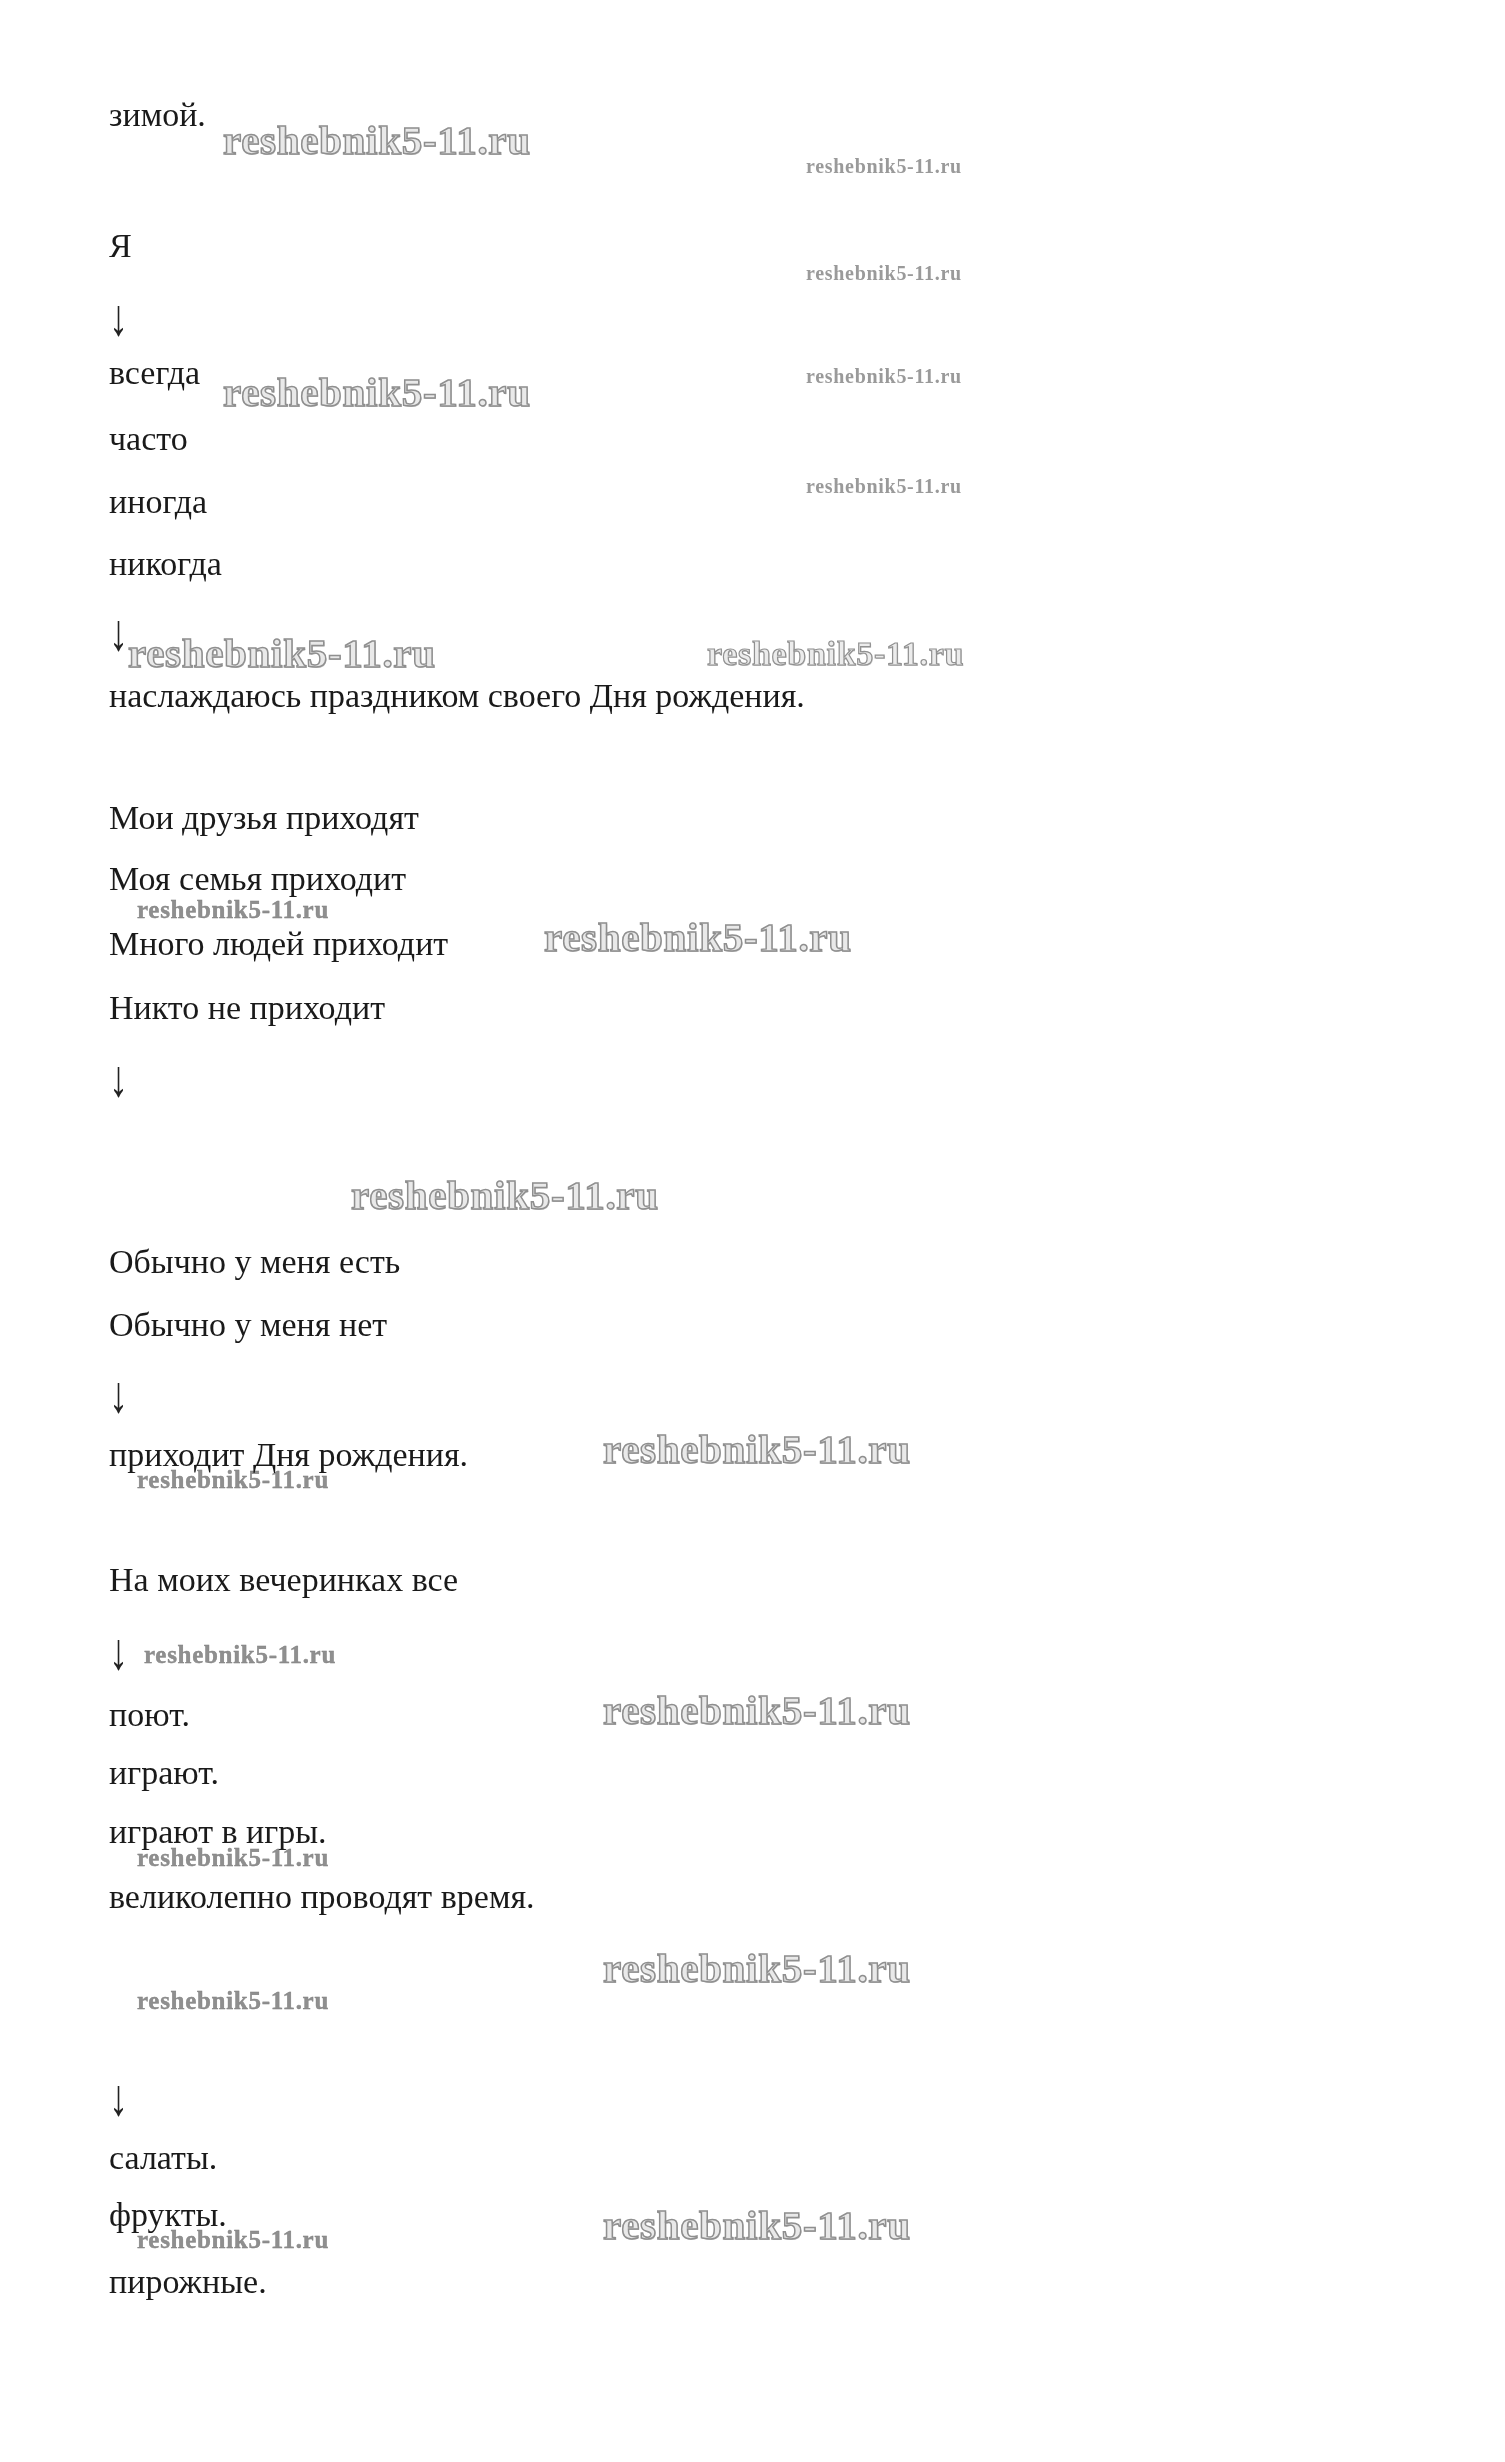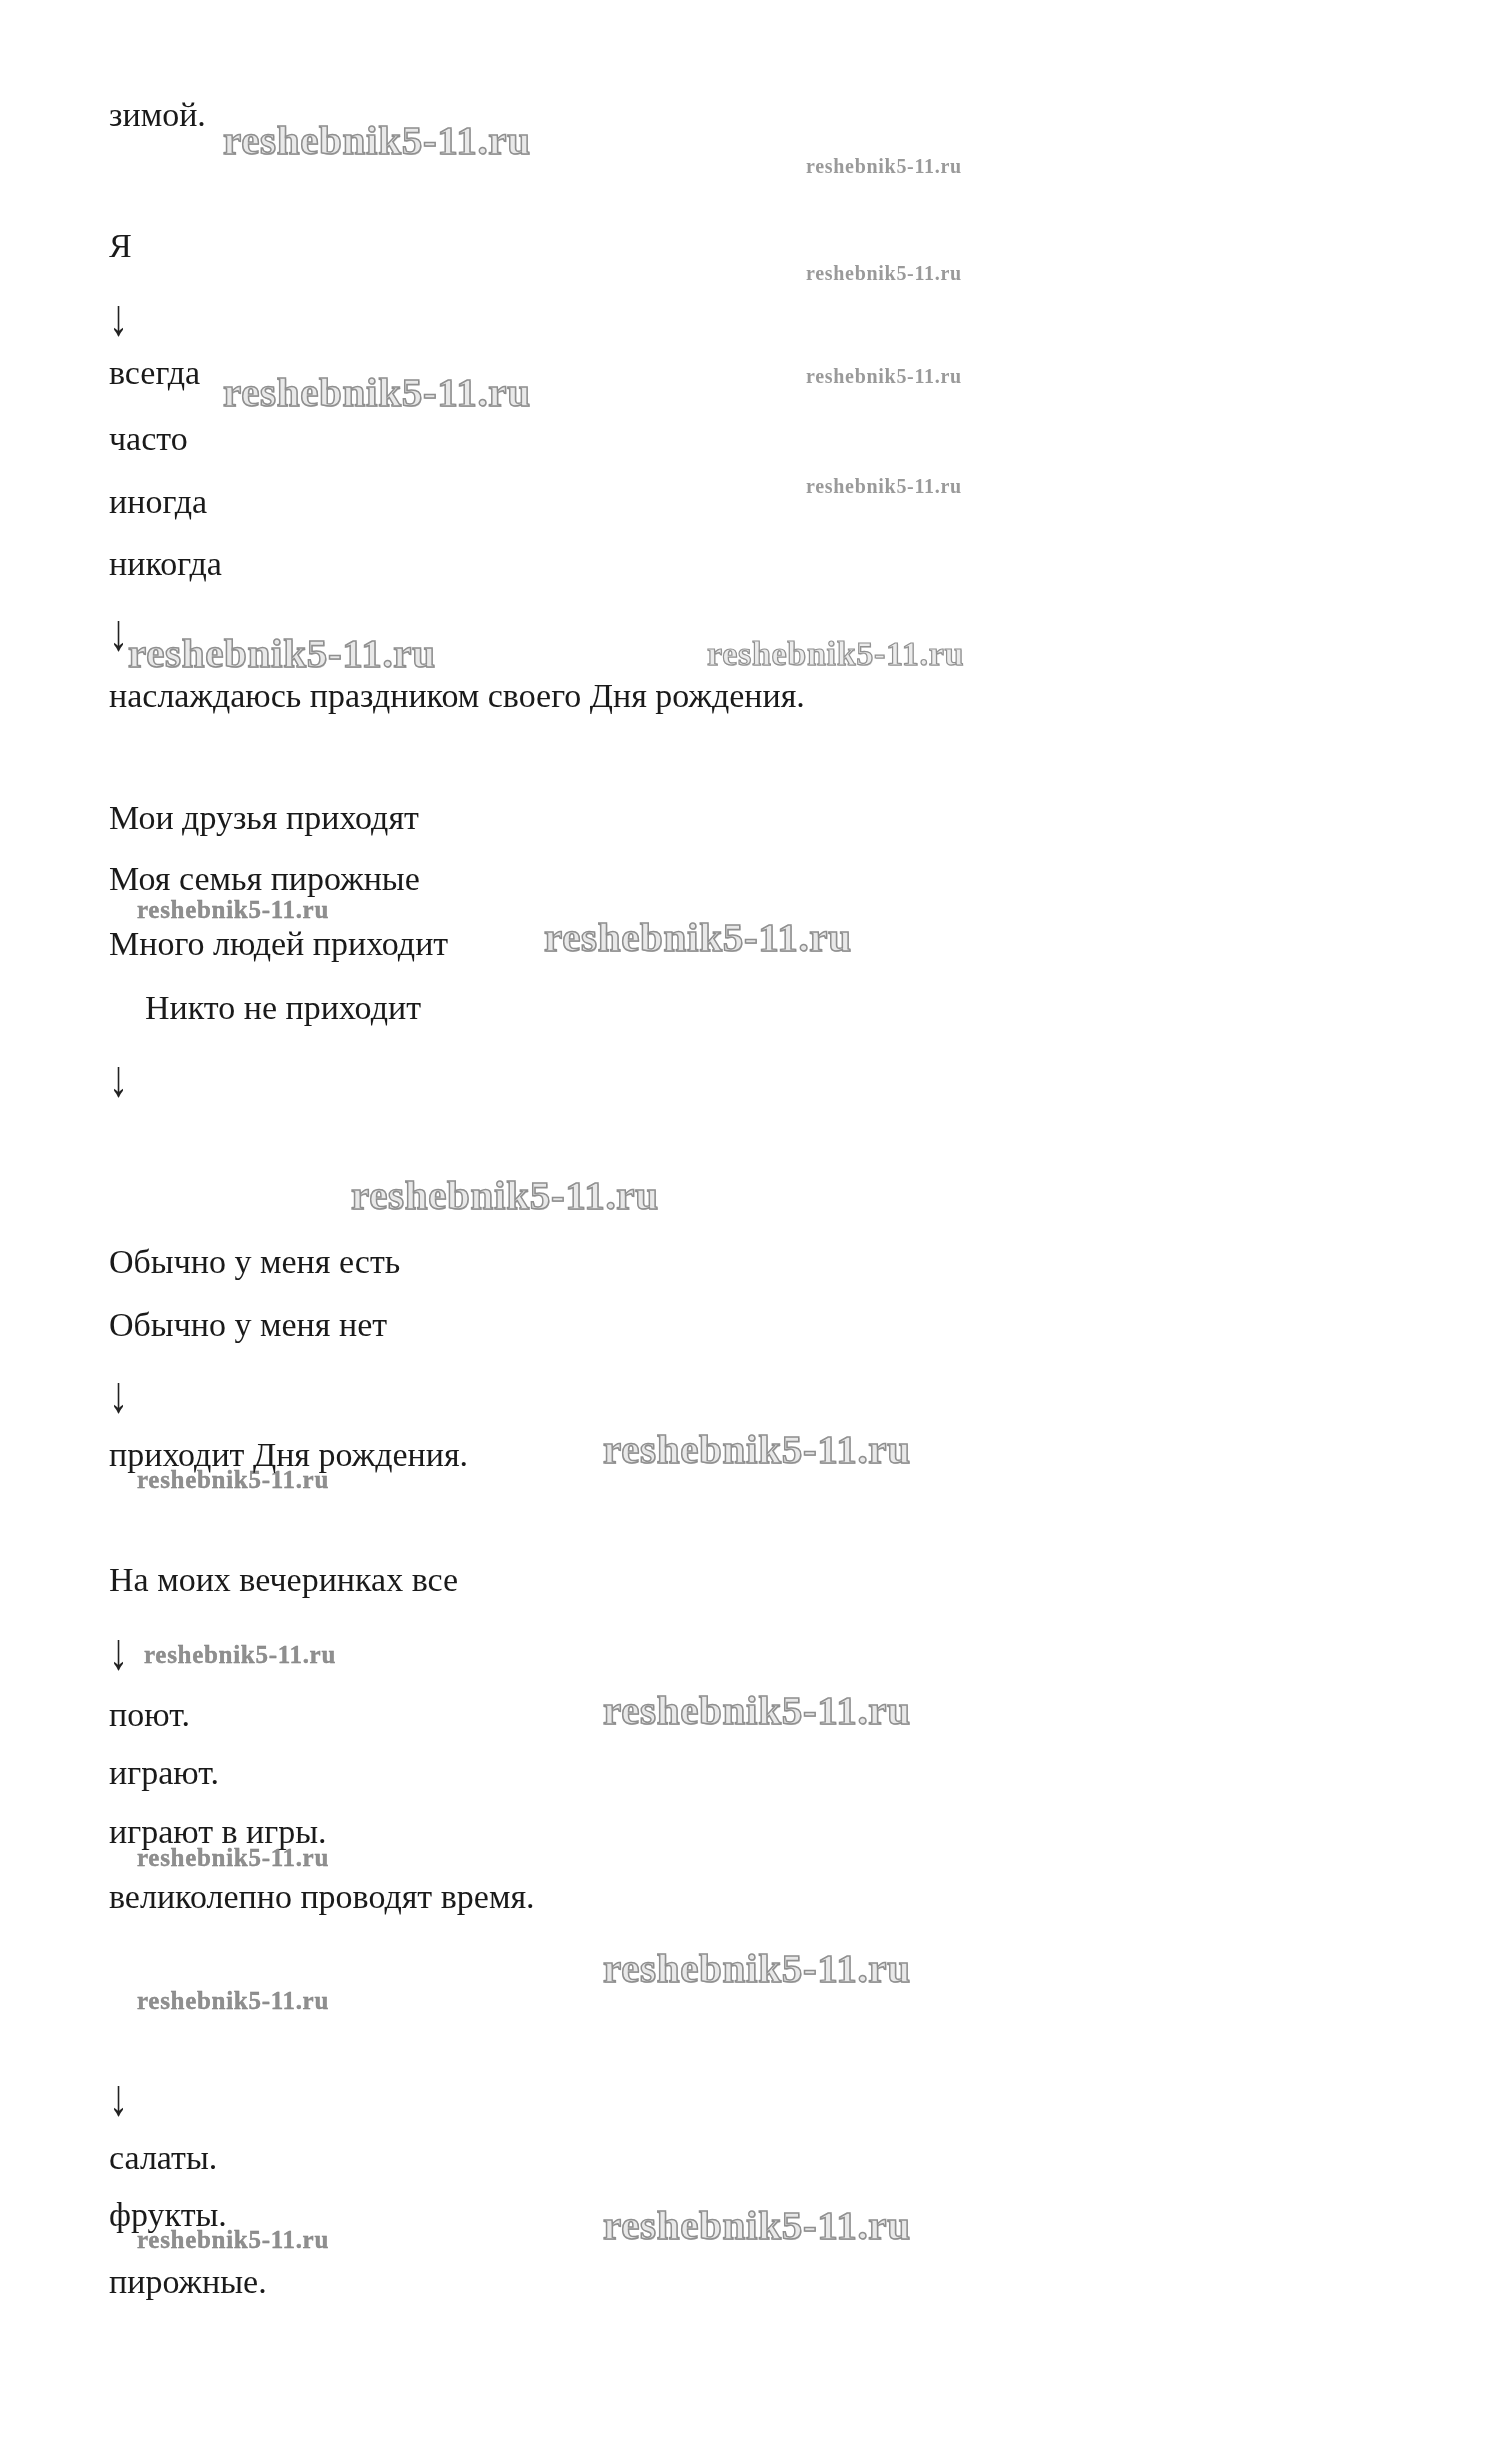--- a/index.html
+++ b/index.html
@@ -82,23 +82,23 @@
     <div class="text-line" style="left: 109px; top: 95px;">зимой.</div>
     <div class="text-line" style="left: 109px; top: 226px;">Я</div>
     <div class="text-line arrow" style="left: 109px; top: 289px;">↓</div>
     <div class="text-line" style="left: 109px; top: 353px;">всегда</div>
     <div class="text-line" style="left: 109px; top: 419px;">часто</div>
     <div class="text-line" style="left: 109px; top: 482px;">иногда</div>
     <div class="text-line" style="left: 109px; top: 544px;">никогда</div>
     <div class="text-line arrow" style="left: 109px; top: 604px;">↓</div>
     <div class="text-line" style="left: 109px; top: 676px; text-align: center;">наслаждаюсь праздником своего Дня рождения.</div>
     <div class="text-line" style="left: 109px; top: 798px;">Мои друзья приходят</div>
-    <div class="text-line" style="left: 109px; top: 859px;">Моя семья пирожные</div>
+    <div class="text-line" style="left: 109px; top: 859px;">Моя семья приходит</div>
     <div class="text-line" style="left: 109px; top: 924px;">Много людей приходит</div>
-    <div class="text-line" style="left: 109px; top: 988px; margin-left: 36px;">Никто не приходит</div>
+    <div class="text-line" style="left: 109px; top: 988px;">Никто не приходит</div>
     <div class="text-line arrow" style="left: 109px; top: 1050px;">↓</div>
     <div class="text-line" style="left: 109px; top: 1242px;">Обычно у меня есть</div>
     <div class="text-line" style="left: 109px; top: 1305px;">Обычно у меня нет</div>
     <div class="text-line arrow" style="left: 109px; top: 1366px;">↓</div>
     <div class="text-line" style="left: 109px; top: 1435px;">приходит Дня рождения.</div>
     <div class="text-line" style="left: 109px; top: 1560px;">На моих вечеринках все</div>
     <div class="text-line arrow" style="left: 109px; top: 1623px;">↓</div>
     <div class="text-line" style="left: 109px; top: 1695px;">поют.</div>
     <div class="text-line" style="left: 109px; top: 1753px;">играют.</div>
     <div class="text-line" style="left: 109px; top: 1812px;">играют в игры.</div>

